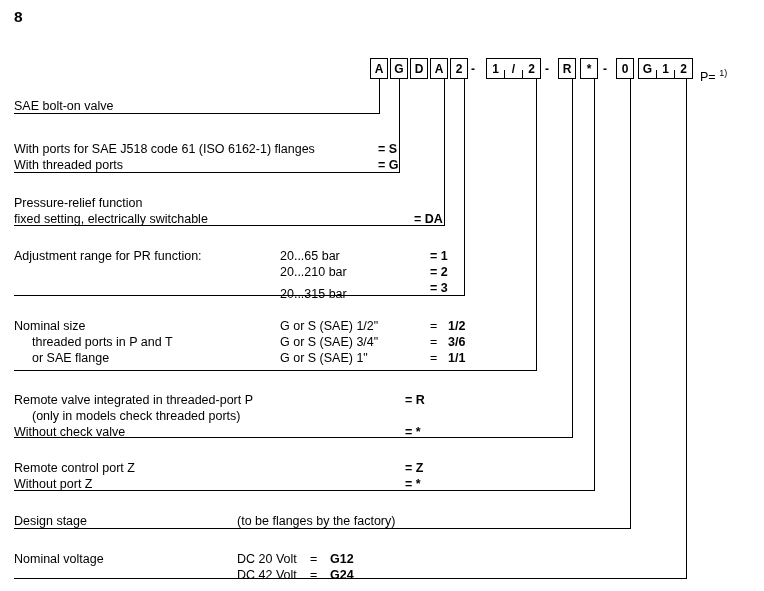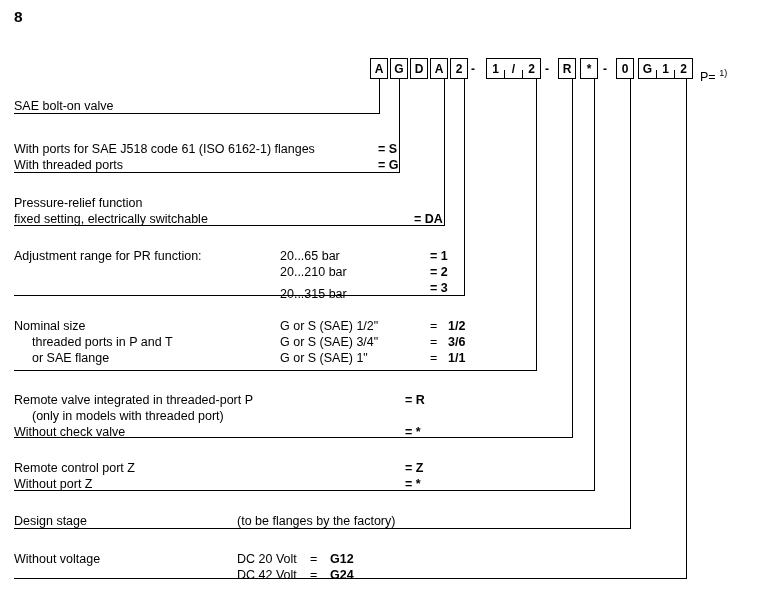--- a/index.html
+++ b/index.html
@@ -145,39 +145,39 @@
 
     <span class="t" style="left:32px; top:347px">or SAE flange</span>
     <span class="t" style="left:280px; top:347px">G or S (SAE) 1"</span>
     <span class="t" style="left:430px; top:347px">=</span>
     <span class="t b" style="left:448px; top:347px">1/1</span>
   </div>
 
   <div>
     <span class="t" style="left:14px; top:389px">Remote valve integrated in threaded-port P</span>
     <span class="t b" style="left:405px; top:389px">= R</span>
-    <span class="t" style="left:32px; top:405px">(only in models with threaded port)</span>
+    <span class="t" style="left:32px; top:405px">(only in models check threaded ports)</span>
     <span class="t" style="left:14px; top:421px">Without check valve</span>
     <span class="t b" style="left:405px; top:421px">= *</span>
   </div>
 
   <div>
     <span class="t" style="left:14px; top:457px">Remote control port Z</span>
     <span class="t b" style="left:405px; top:457px">= Z</span>
     <span class="t" style="left:14px; top:473px">Without port Z</span>
     <span class="t b" style="left:405px; top:473px">= *</span>
   </div>
 
   <div>
     <span class="t" style="left:14px; top:510px">Design stage</span>
     <span class="t" style="left:237px; top:510px">(to be flanges by the factory)</span>
   </div>
 
   <div>
-    <span class="t" style="left:14px; top:548px">Without voltage</span>
+    <span class="t" style="left:14px; top:548px">Nominal voltage</span>
     <span class="t" style="left:237px; top:548px">DC 20 Volt</span>
     <span class="t" style="left:310px; top:548px">=</span>
     <span class="t b" style="left:330px; top:548px">G12</span>
     <span class="t" style="left:237px; top:564px">DC 42 Volt</span>
     <span class="t" style="left:310px; top:564px">=</span>
     <span class="t b" style="left:330px; top:564px">G24</span>
   </div>
 
 </div>
 

